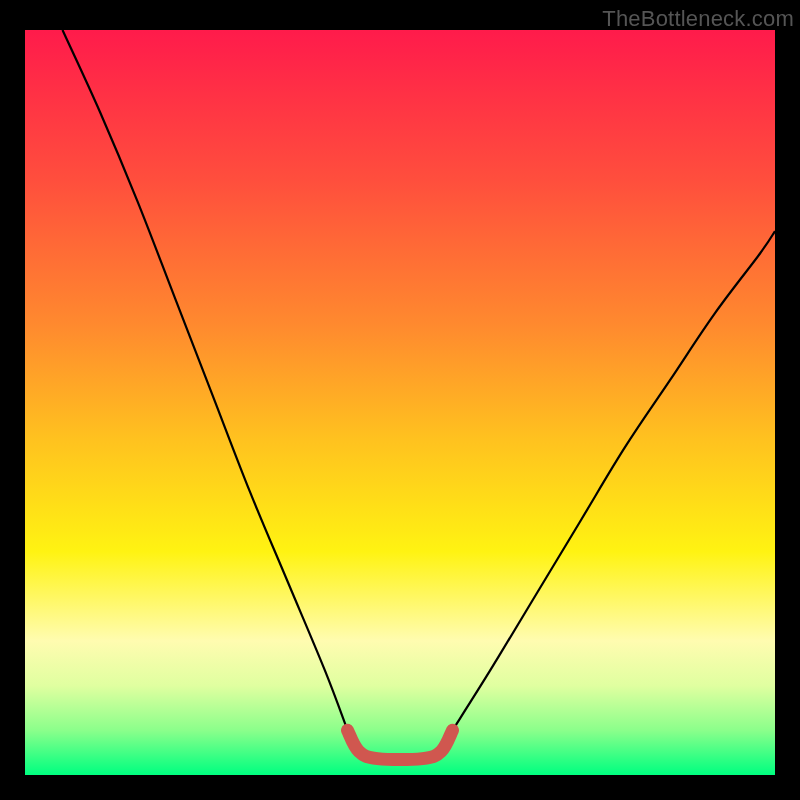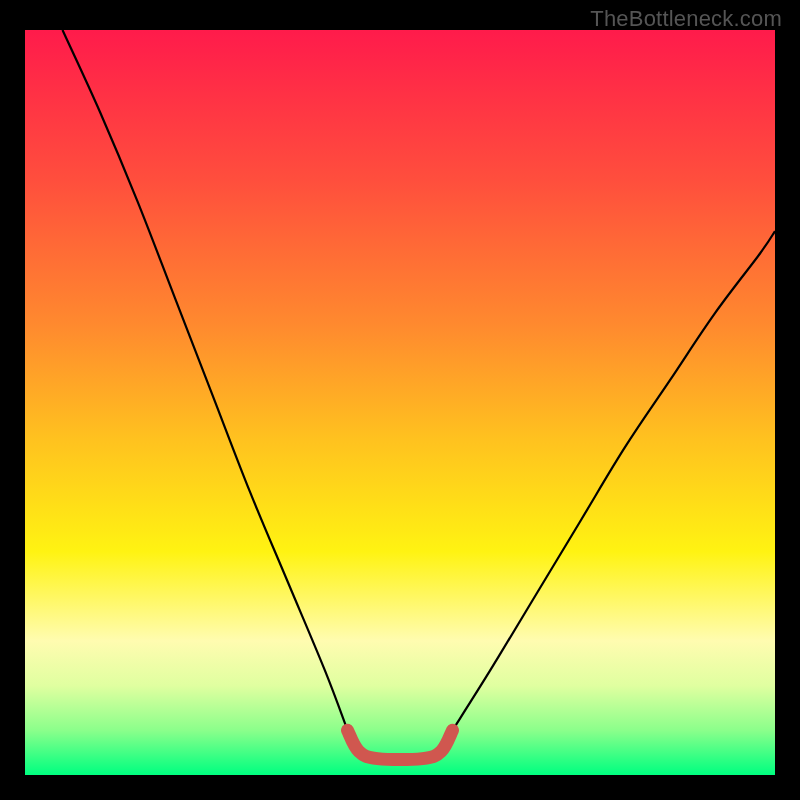--- a/index.html
+++ b/index.html
@@ -21,21 +21,21 @@
   .plot-area {
     position: absolute;
     top: 30px;
     left: 25px;
     width: 750px;
     height: 745px;
   }
   .watermark {
     position: absolute;
     top: 6px;
-    right: 18px;
+    right: 6px;
     color: #555;
     font-size: 22px;
     font-weight: 500;
     letter-spacing: 0.2px;
   }
   svg { display: block; }
 </style>
 </head>
 <body>
 

